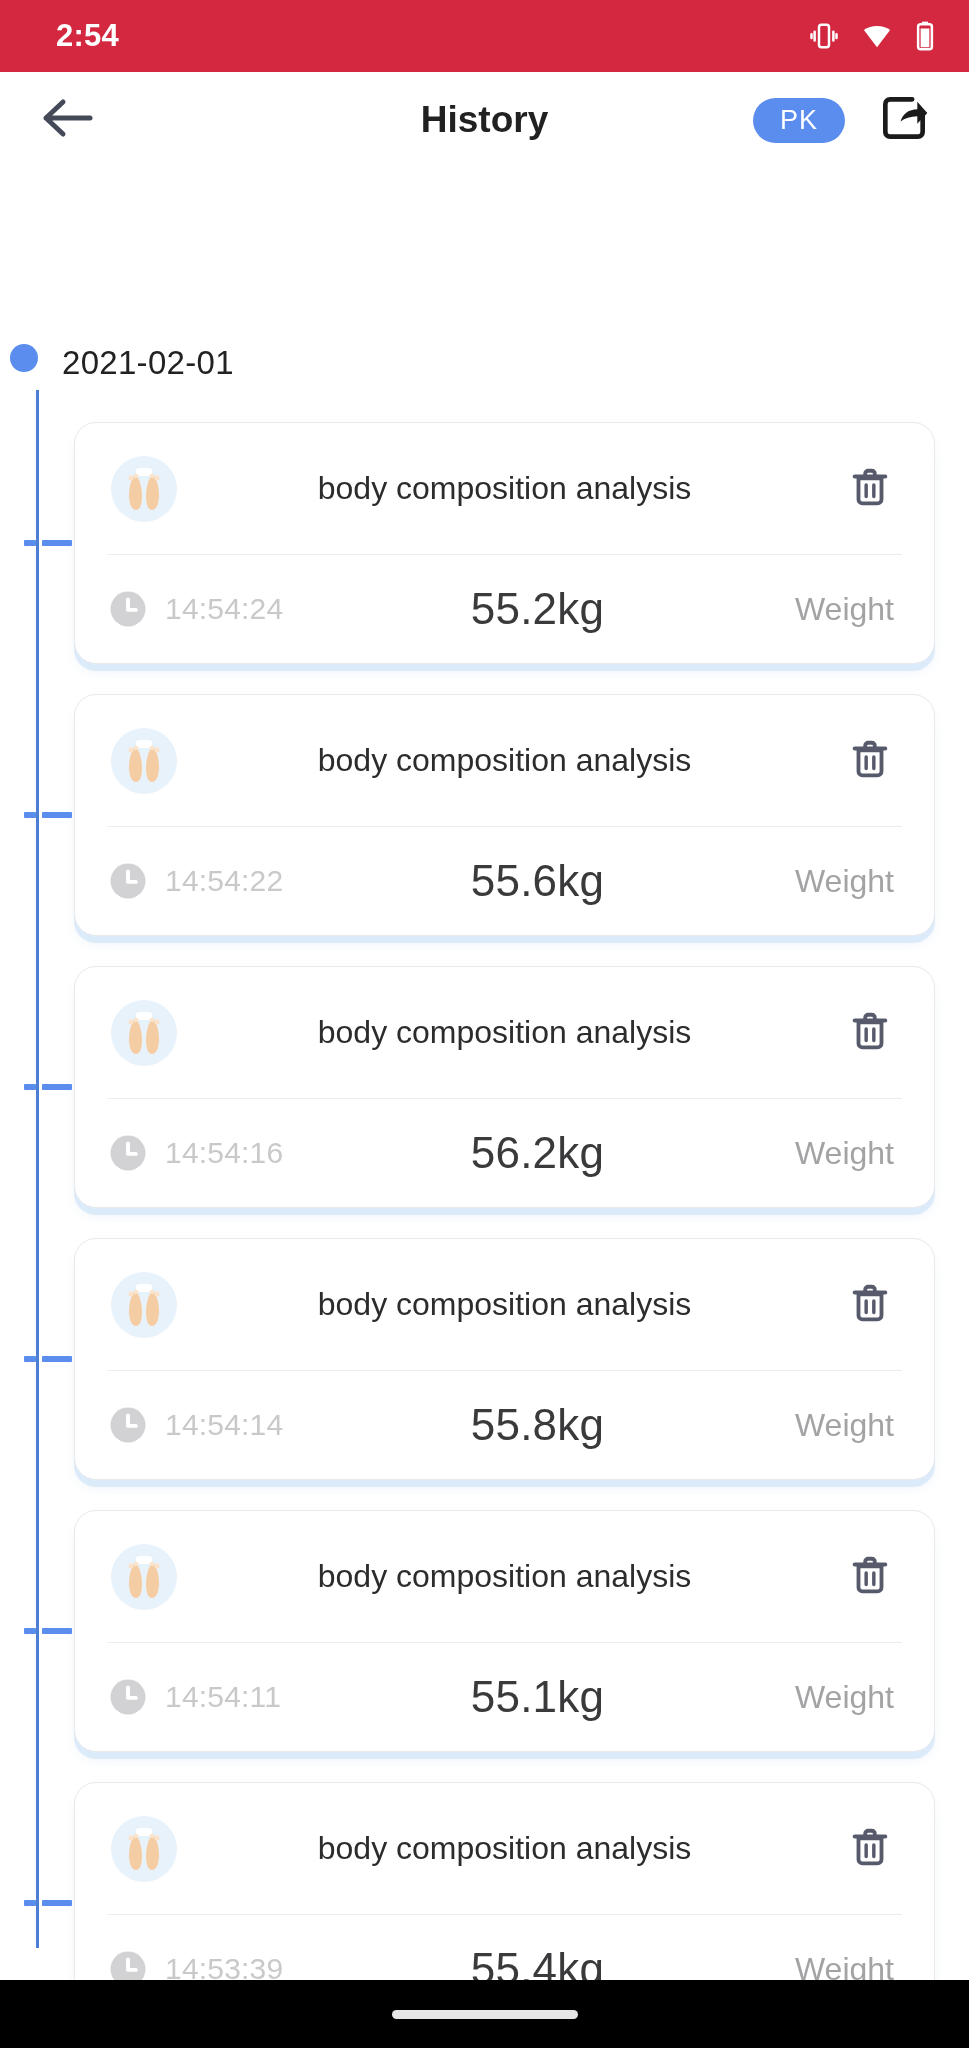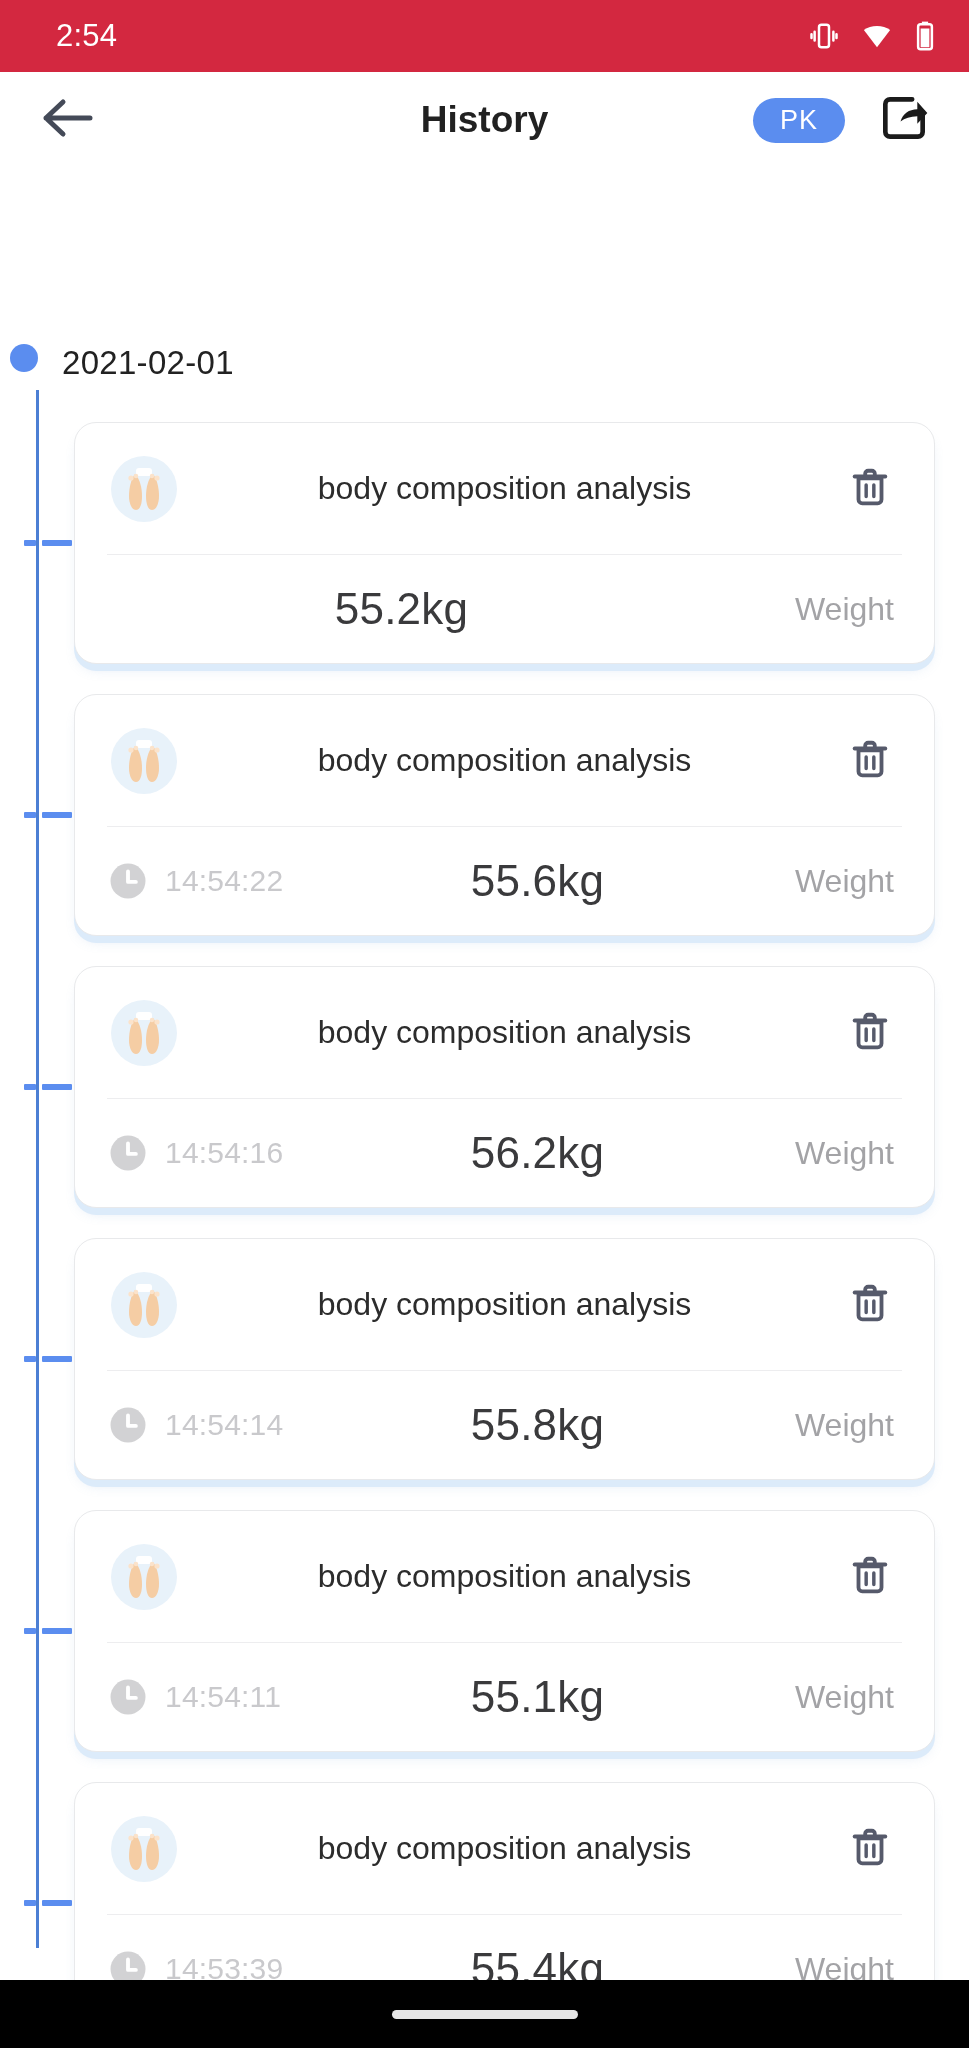--- a/index.html
+++ b/index.html
@@ -25,21 +25,21 @@
     background: #D32840;
     display: flex;
     align-items: center;
     justify-content: space-between;
     padding: 0 34px 0 56px;
     flex: 0 0 auto;
   }
   .status-time {
     color: #ffffff;
     font-size: 31px;
-    font-weight: 400;
+    font-weight: 700;
     letter-spacing: .2px;
   }
   .status-icons {
     display: flex;
     align-items: center;
     gap: 22px;
   }
   .status-icons svg { display: block; }
 
   
@@ -327,20 +327,29 @@
                 <svg width="46" height="46" viewBox="0 0 24 24" fill="none">
                   <path d="M4 6.5h16" stroke="#565A6B" stroke-width="2" stroke-linecap="round"></path>
                   <path d="M9.5 6.5V5a1.5 1.5 0 0 1 1.5-1.5h2A1.5 1.5 0 0 1 14.5 5v1.5" stroke="#565A6B" stroke-width="2"></path>
                   <path d="M6 7.5h12v11a2 2 0 0 1-2 2H8a2 2 0 0 1-2-2v-11z" stroke="#565A6B" stroke-width="2" stroke-linejoin="round"></path>
                   <path d="M10 11v6M14 11v6" stroke="#565A6B" stroke-width="1.8" stroke-linecap="round"></path>
                 </svg>
               </span>
             </div>
           </div>
           <div class="card-bottom">
+            <div class="time-group">
+              <span class="clock-icon">
+                <svg width="42" height="42" viewBox="0 0 24 24">
+                  <circle cx="12" cy="12" r="10" fill="#D2D2D4"></circle>
+                  <path d="M12 6.5v6h4.5" stroke="#FFFFFF" stroke-width="2.2" stroke-linecap="round" stroke-linejoin="round" fill="none"></path>
+                </svg>
+              </span>
+              <span class="time-text">14:54:24</span>
+            </div>
             <div class="weight-value">55.2kg</div>
             <div class="metric-label">Weight</div>
           </div>
         </div>
       </div>
 
       <div class="card-wrap">
         <div class="tick"></div>
         <div class="card">
           <div class="card-top">

